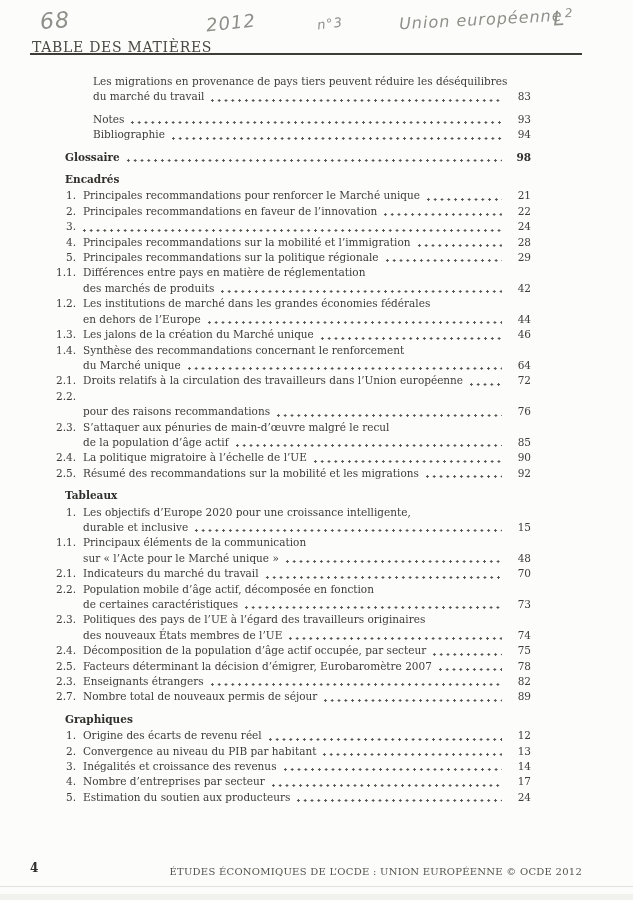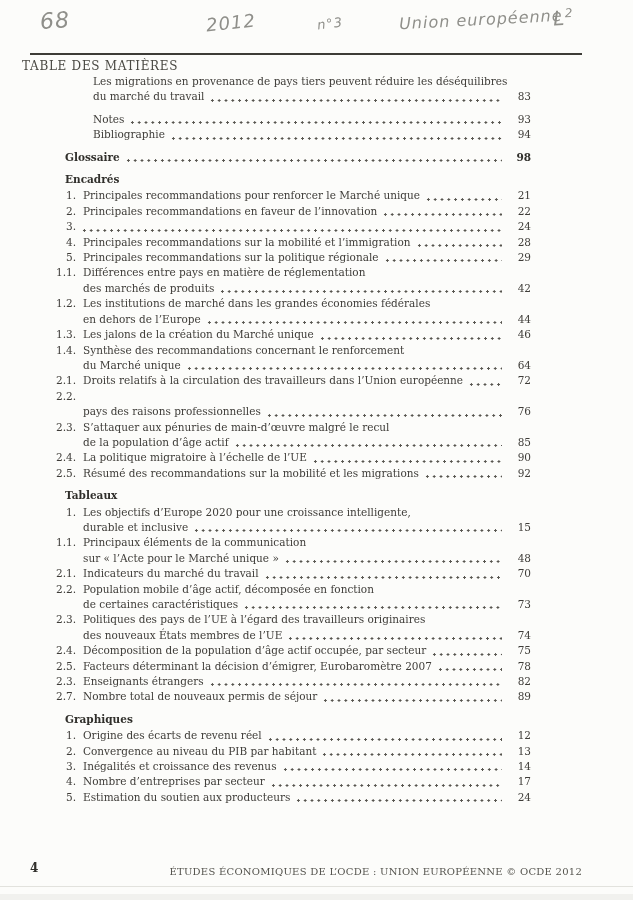--- a/index.html
+++ b/index.html
@@ -16,22 +16,22 @@
     font-style:italic;color:#8f8f8a;letter-spacing:1px;white-space:nowrap;
   }
   .hw-68{left:40px;top:8px;font-size:22px;transform:rotate(-4deg);}
   .hw-2012{left:206px;top:12px;font-size:18px;transform:rotate(-6deg);}
   .hw-n3{left:317px;top:16px;font-size:13px;transform:rotate(-7deg);}
   .hw-union{left:399px;top:10px;font-size:16px;transform:rotate(-3deg);}
   .hw-l2{left:553px;top:6px;font-size:20px;transform:rotate(-3deg);}
   .hw-l2 sup{font-size:12px;}
   
   .header-label{
-    position:absolute;left:22px;top:39px;
-    font-size:12px;letter-spacing:.7px;color:#4a4943;margin-top:20px;
+    position:absolute;left:32px;top:39px;
+    font-size:14px;letter-spacing:.7px;color:#4a4943;
   }
   .header-rule{
     position:absolute;left:30px;right:51px;top:53px;height:2px;
     background:#3d3c37;border:none;
   }
   
   .toc{
     position:absolute;left:30px;right:102px;top:74px;
     font-size:10.5px;line-height:15.4px;
   }
@@ -186,21 +186,21 @@
           <span class="num">2.1.</span>
           <span class="txt">Droits relatifs à la circulation des travailleurs dans l’Union européenne</span>
           <span class="dots"></span>
           <span class="pg">72</span>
         </div>
         <div class="toc-row item">
           <span class="num">2.2.</span>
         </div>
         <div class="toc-row item">
           <span class="num"></span>
-          <span class="txt">pays des raisons professionnelles</span>
+          <span class="txt">pour des raisons recommandations</span>
           <span class="dots"></span>
           <span class="pg">76</span>
         </div>
         <div class="toc-row item">
           <span class="num">2.3.</span>
           <span class="txt">S’attaquer aux pénuries de main-d’œuvre malgré le recul</span>
         </div>
         <div class="toc-row item">
           <span class="num"></span>
           <span class="txt">de la population d’âge actif</span>

